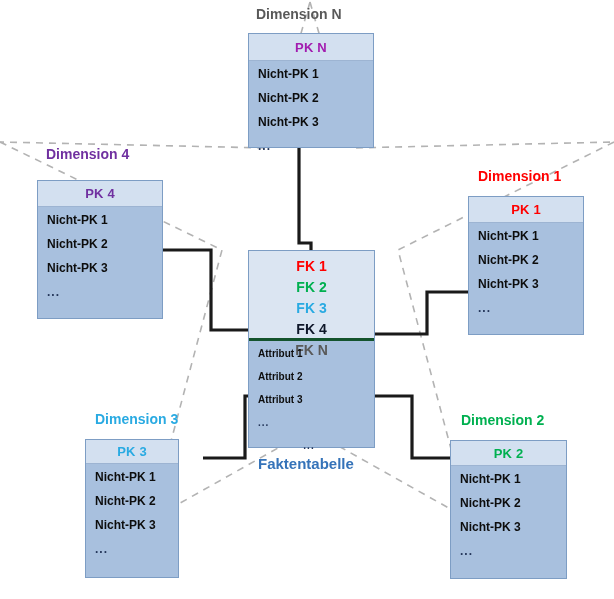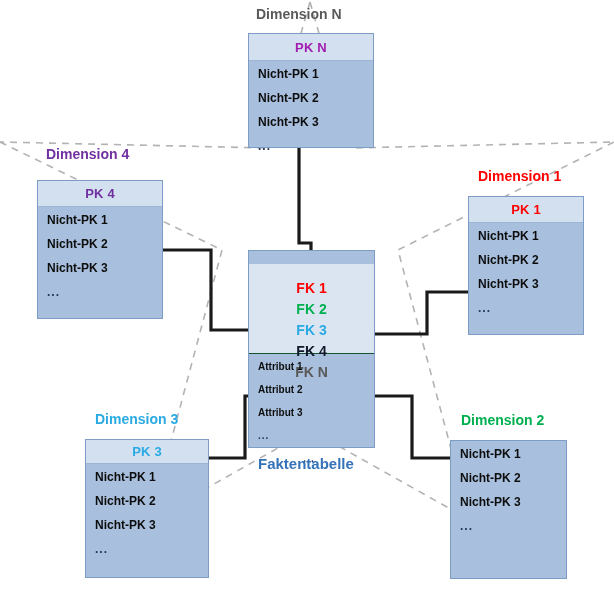--- a/index.html
+++ b/index.html
@@ -46,25 +46,24 @@
 
   
   #fact{
     position:absolute;
     border:1px solid #7d9dc4;
     box-sizing:border-box;
     background:#a8c0de;
   }
   #fact .fkbox{
     background:#dbe5f2;
-    border-bottom:1px solid #14532d;
+    border-bottom:3px solid #14532d;
     box-sizing:border-box;
-    padding-top:17px;
+    padding-top:8px;
     text-align:center;
-    margin-top:13px;
   }
   #fact .fk{
     font-size:14px;font-weight:bold;line-height:1;
     margin:0 0 7px 0;
     text-align:center;
   }
   #fact .attrbox{padding:8px 0 0 9px;box-sizing:border-box;}
   #fact .attr{
     font-size:10px;font-weight:bold;color:#0d0d0d;line-height:1;
     margin-bottom:13px;white-space:nowrap;
@@ -140,32 +139,33 @@
     <div class="thead" style="height:26px;color:#ff0000;">PK 1</div>
     <div class="tbody">
       <div class="row">Nicht-PK 1</div>
       <div class="row">Nicht-PK 2</div>
       <div class="row">Nicht-PK 3</div>
       <div class="row dots">...</div>
     </div>
   </div>
 
   <div class="caption" style="left:95px;top:411px;color:#29aae2;">Dimension 3</div>
-  <div class="table" style="left:85px;top:439px;width:124px;height:139px;">
+  <div class="table" style="left:85px;top:439px;width:94px;height:139px;">
     <div class="thead" style="height:24px;color:#29aae2;">PK 3</div>
     <div class="tbody">
       <div class="row">Nicht-PK 1</div>
       <div class="row">Nicht-PK 2</div>
       <div class="row">Nicht-PK 3</div>
       <div class="row dots">...</div>
     </div>
   </div>
 
   <div class="caption" style="left:461px;top:412px;color:#00b050;">Dimension 2</div>
   <div class="table" style="left:450px;top:440px;width:117px;height:139px;">
+    <div class="thead" style="height:25px;color:#00b050;">PK 2</div>
     <div class="tbody">
       <div class="row">Nicht-PK 1</div>
       <div class="row">Nicht-PK 2</div>
       <div class="row">Nicht-PK 3</div>
       <div class="row dots">...</div>
     </div>
   </div>
 
   <div id="fact" style="left:248px;top:250px;width:127px;height:198px;">
     <div class="fkbox" style="height:90px;">

